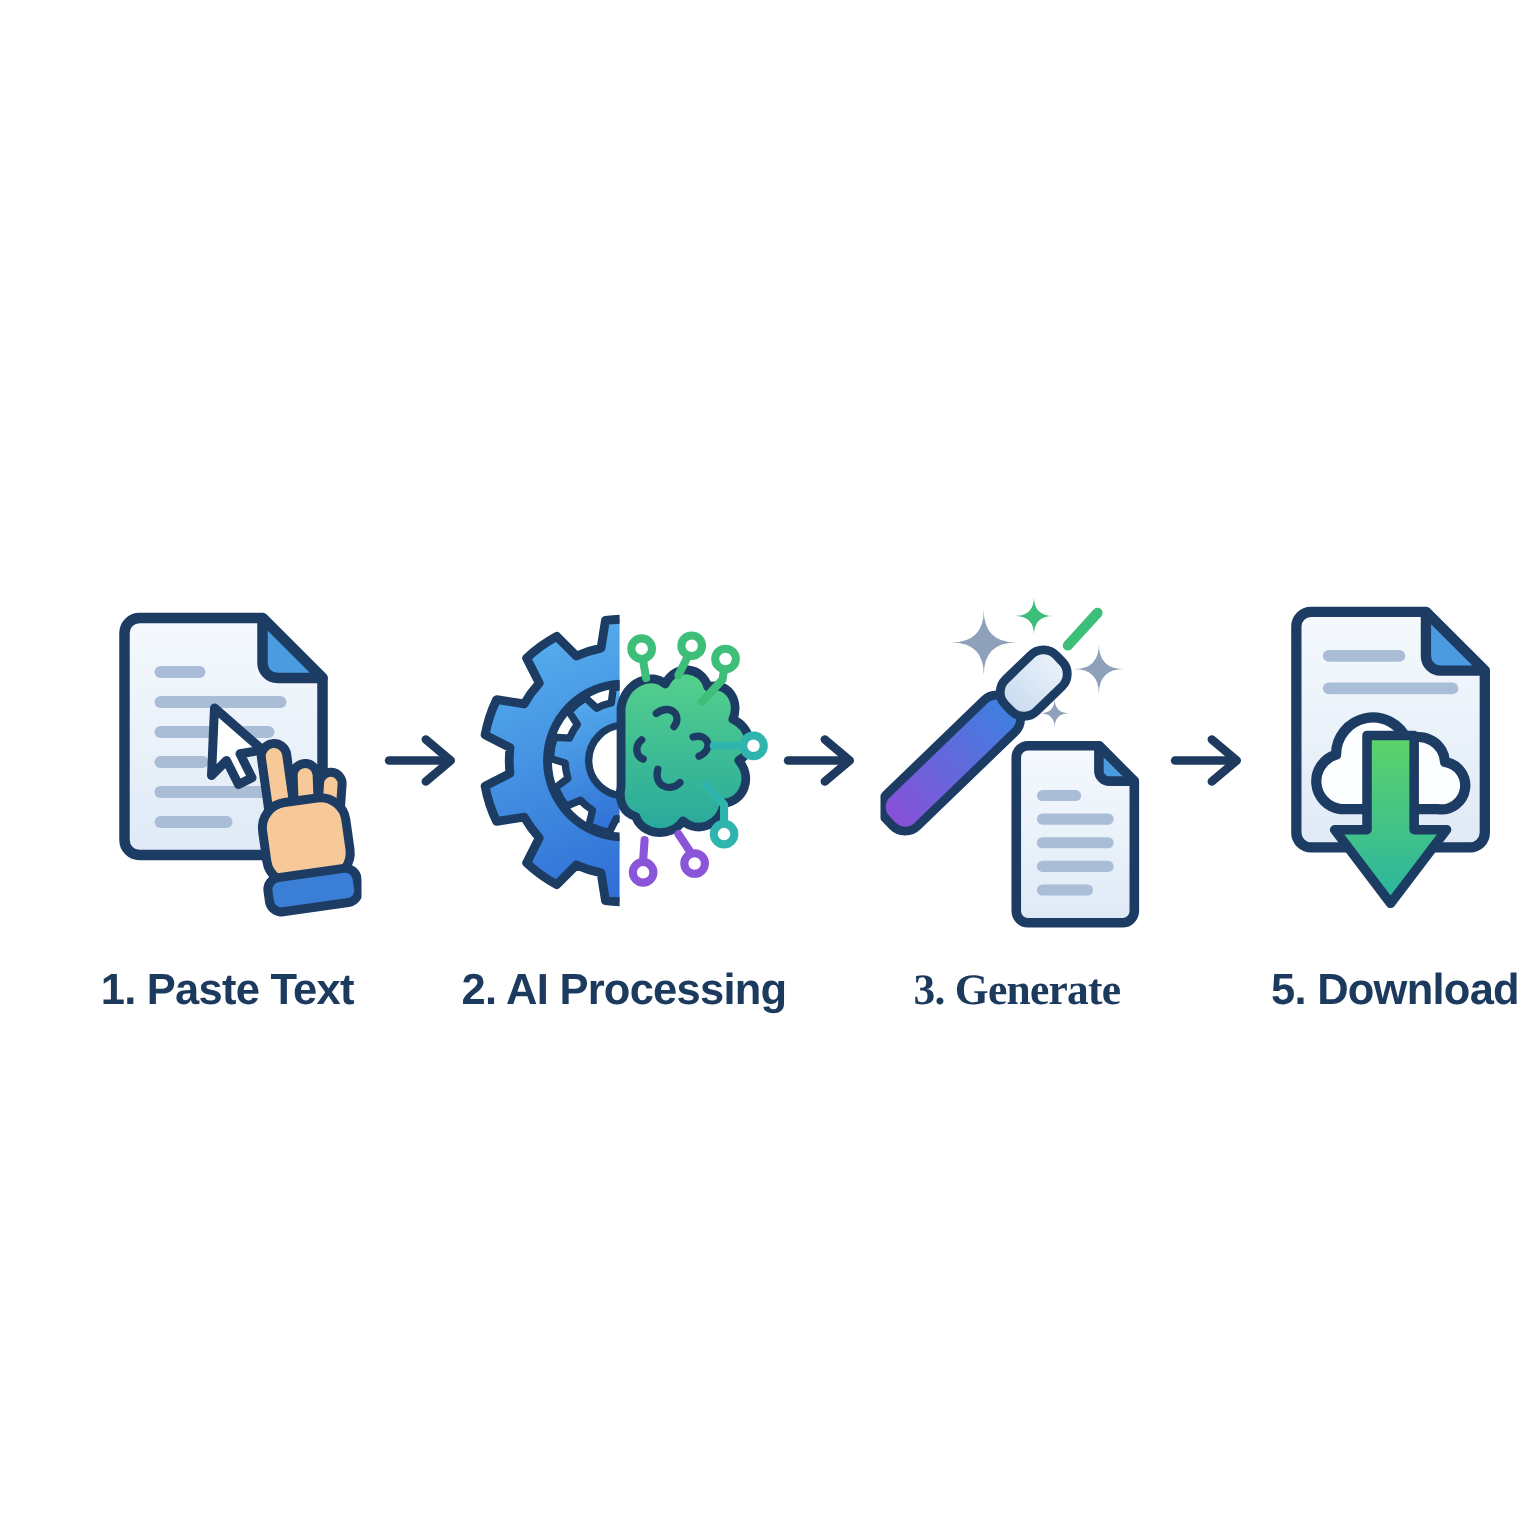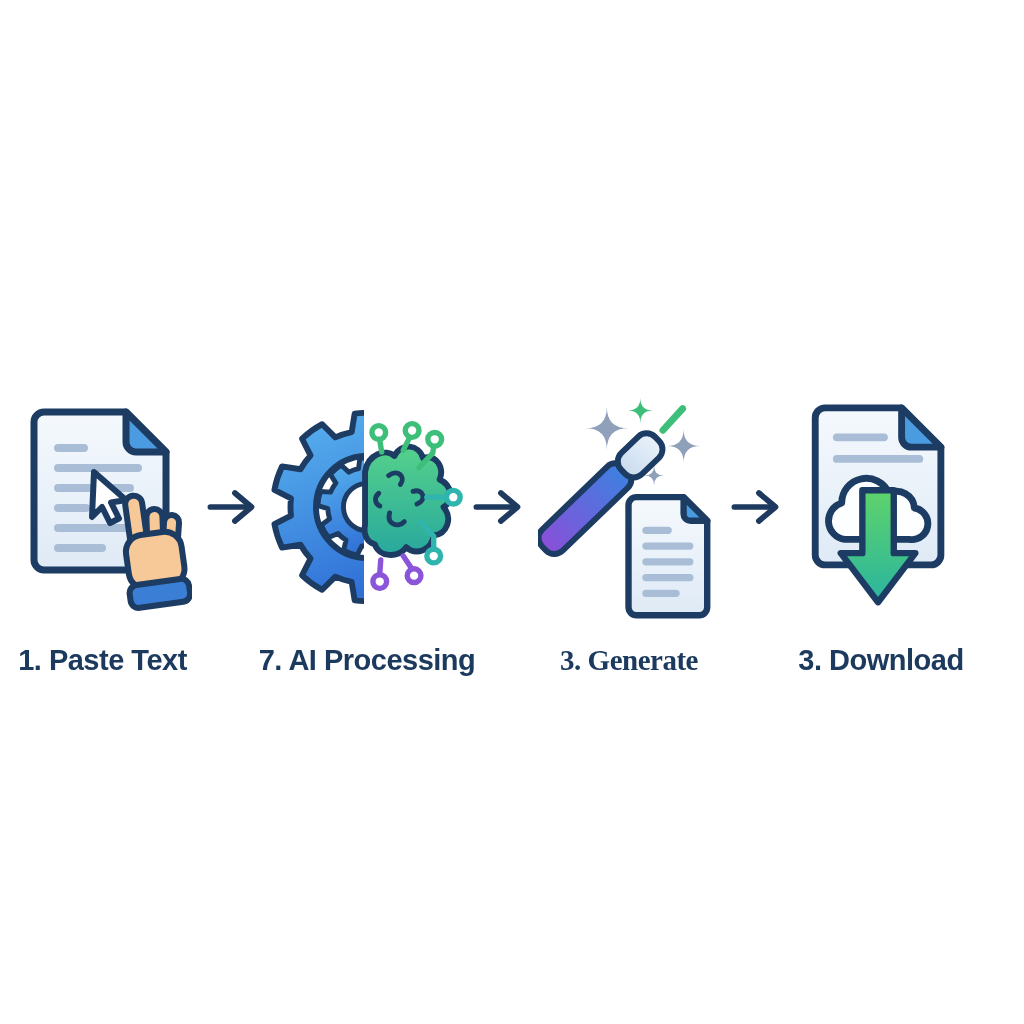--- a/index.html
+++ b/index.html
@@ -4,21 +4,21 @@
 <style>
   html,body{margin:0;padding:0;}
   body{
     width:1024px;height:1024px;
     background:var(--page-bg,#ffffff);
     font-family:"Liberation Sans","DejaVu Sans",sans-serif;
     overflow:hidden;
   }
   .flow-row{
     display:flex;
-    justify-content:flex-start;
+    justify-content:flex-end;
     align-items:flex-start;
     padding-top:376px;
   }
   .step{
     display:flex;flex-direction:column;align-items:center;
   }
   .icon-area{
     height:262px;display:flex;align-items:center;justify-content:center;
   }
   .step-label{
@@ -135,21 +135,21 @@
           </g>
           <g style="stroke:var(--circuit-purple)">
             <path d="M119 164 L118 178"></path>
               <circle cx="118" cy="186" r="7" fill="#ffffff"></circle>
             <path d="M142 160 L150 172"></path>
               <circle cx="153" cy="180" r="7" fill="#ffffff"></circle>
           </g>
         </g>
       </svg>
     </div>
-    <div class="step-label">7. AI Processing</div>
+    <div class="step-label">2. AI Processing</div>
   </div>
 
   <div class="arrow-cell">
     <svg width="56" height="46" viewBox="0 0 64 48">
       <g fill="none" style="stroke:var(--arrow-navy)" stroke-width="6.5" stroke-linecap="round" stroke-linejoin="round">
         <path d="M5 24 H46"></path>
           <path d="M33 8 L52 24 L33 40"></path>
       </g>
     </svg>
   </div>
@@ -225,16 +225,16 @@
           <path d="M96 8 L136 48 H106 a10 10 0 0 1 -10 -10 Z" style="fill:var(--doc-fold);stroke:var(--outline-navy)" stroke-width="7" stroke-linejoin="round"></path>
           <g style="fill:var(--doc-line)">
             <rect x="26" y="34" width="56" height="8" rx="4"></rect>
             <rect x="26" y="56" width="92" height="8" rx="4"></rect>
           </g>
         </g>
         <path d="M38 142 a19 19 0 0 1 -3 -37 a25 25 0 0 1 48 -10 a18 18 0 0 1 26 15 a16 16 0 0 1 -5 32 Z" style="fill:var(--cloud-fill);stroke:var(--outline-navy)" stroke-width="7" stroke-linejoin="round" stroke-linecap="round"></path>
         <path d="M56 92 h32 v64 h22 L72 206 L34 156 h22 Z" fill="url(#dlGrad)" style="stroke:var(--outline-navy)" stroke-width="6.5" stroke-linejoin="round"></path>
       </svg>
     </div>
-    <div class="step-label">3. Download</div>
+    <div class="step-label">5. Download</div>
   </div>
 
 </div>
 
 </body></html>

